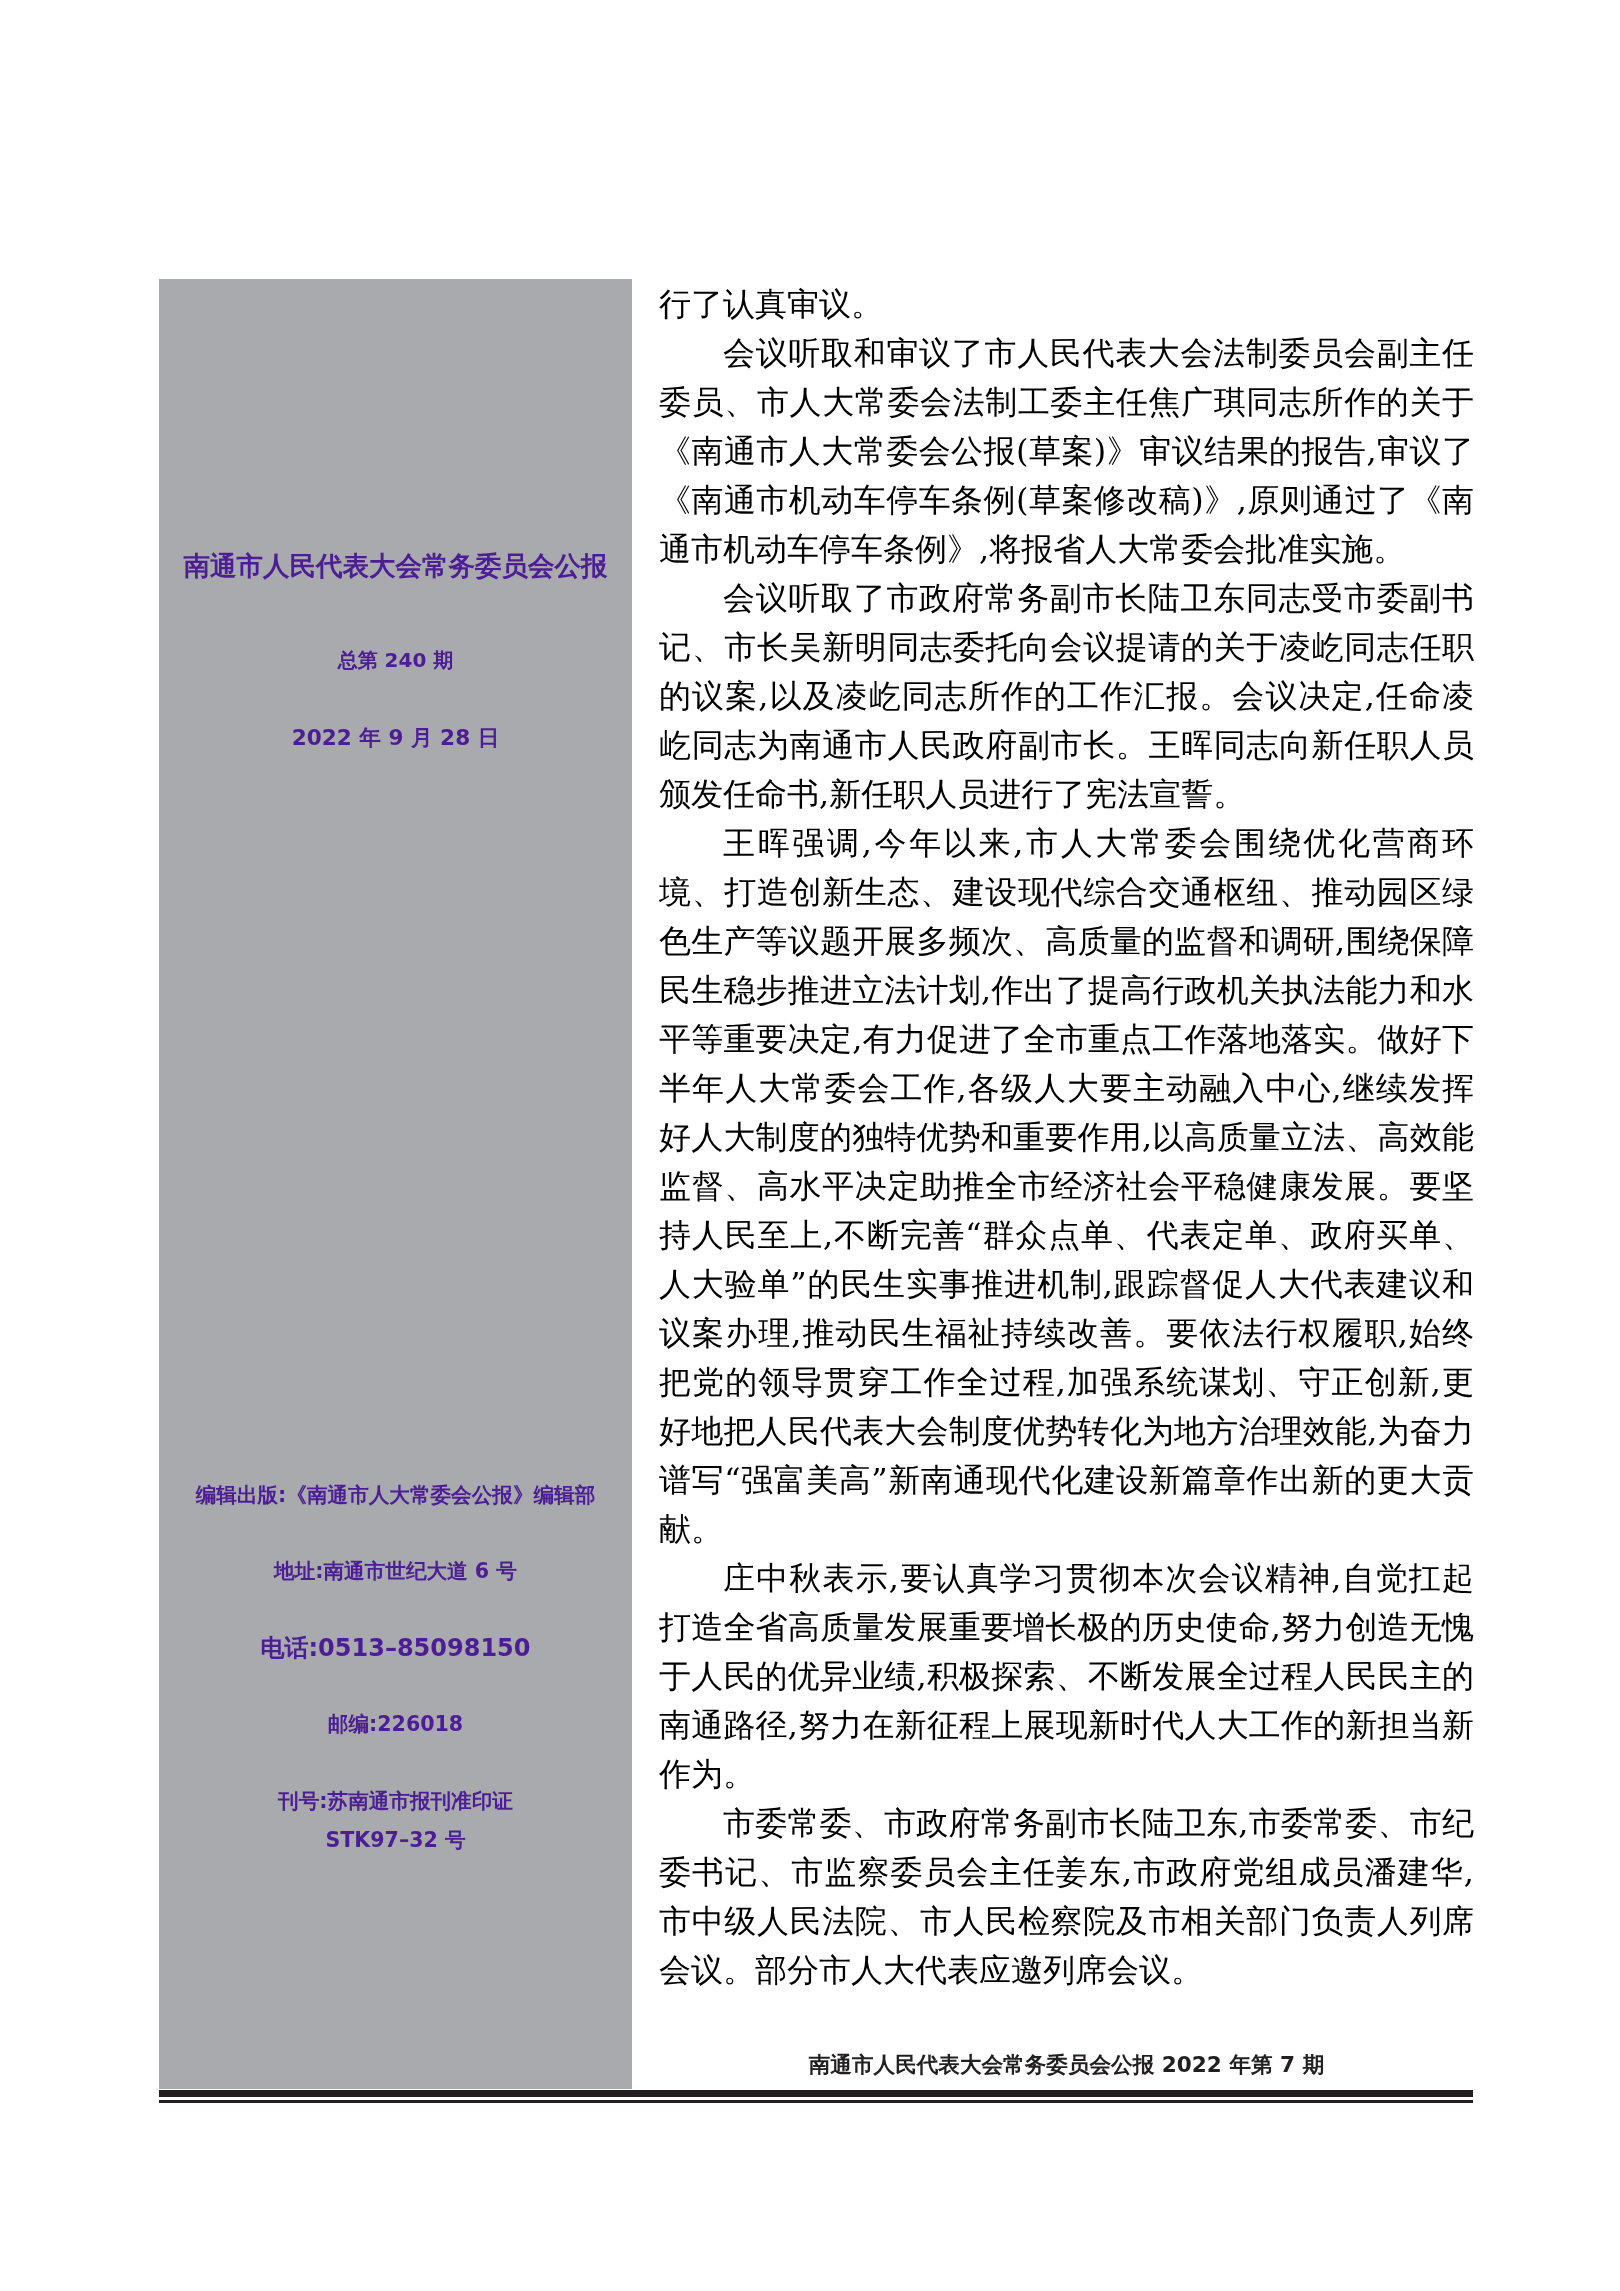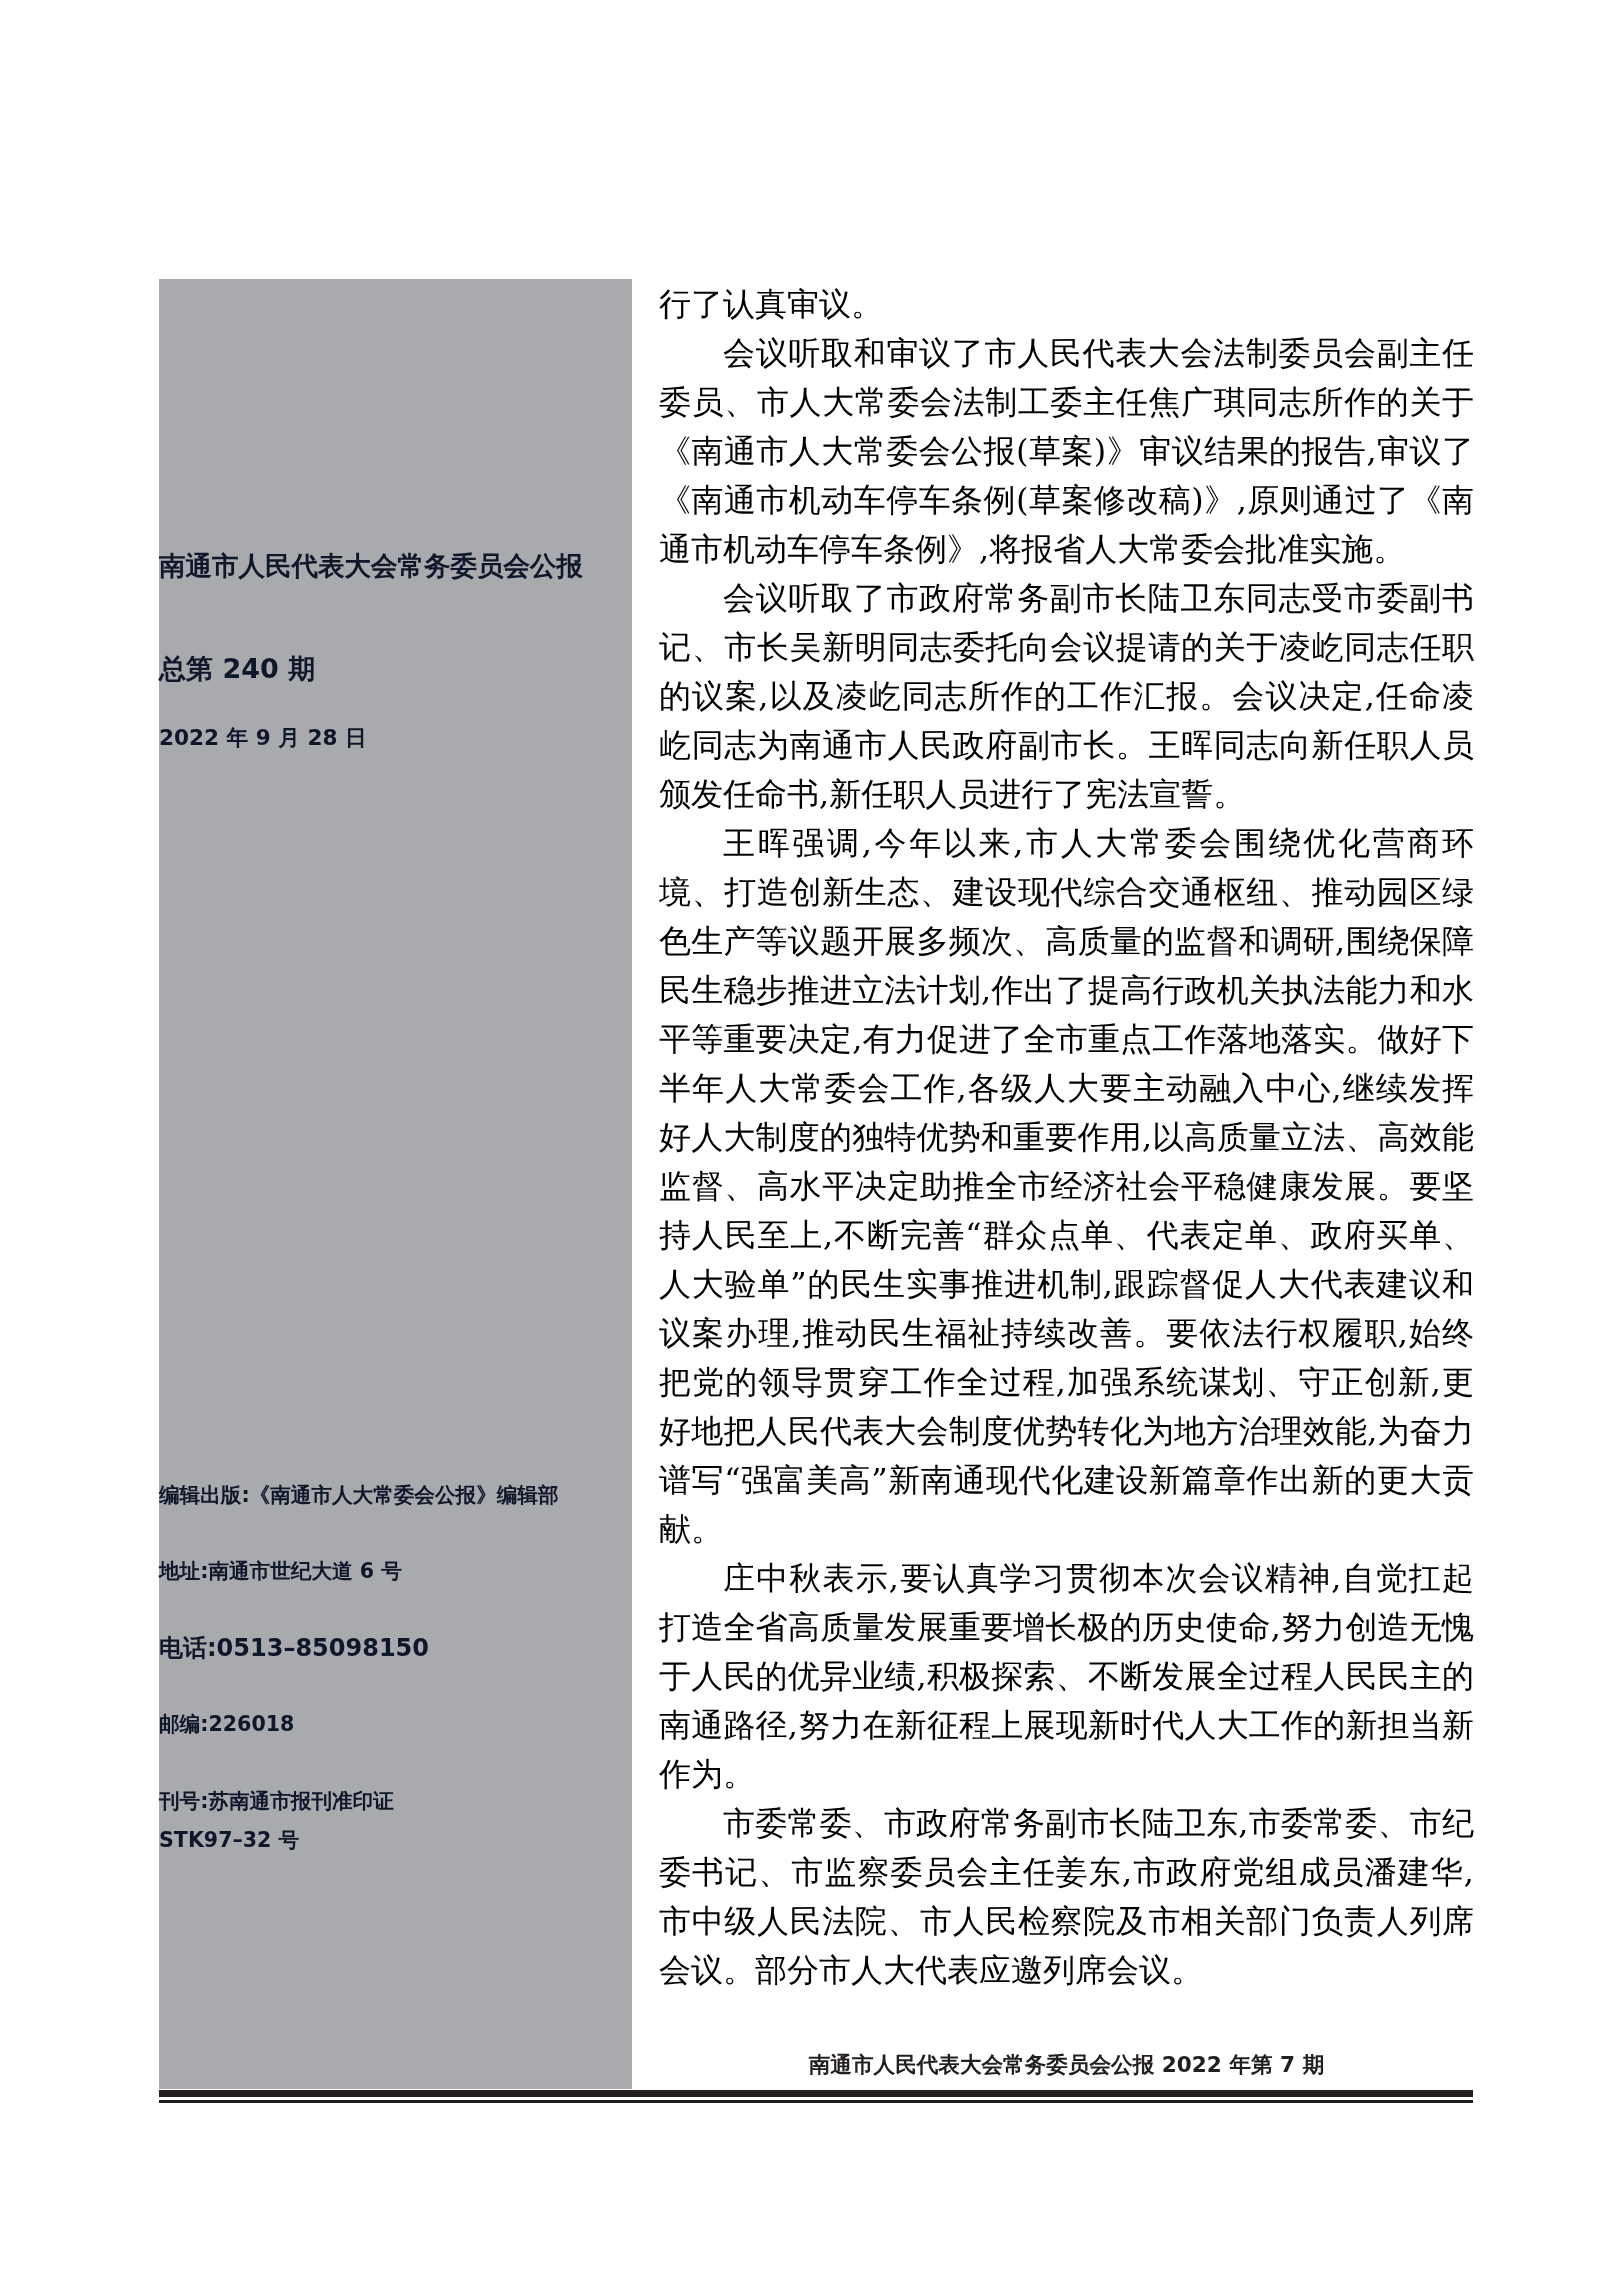--- a/index.html
+++ b/index.html
@@ -23,34 +23,35 @@
     left: 159px;
     top: 279px;
     width: 473px;
     height: 1810px;
     background: #a8aaad;
   }
   .sidebar .abs {
     position: absolute;
     left: 0;
     width: 100%;
-    color: #0f172a;
+    text-align: center;
+    color: #4c1d95;
     font-family: "DejaVu Sans", sans-serif;
     font-weight: bold;
     white-space: nowrap;
   }
   .masthead-title {
     top: 267px;
     font-size: 26.5px;
     line-height: 39px;
     letter-spacing: 0px;
   }
   .issue-no {
-    top: 372px;
-    font-size: 27px;
+    top: 364px;
+    font-size: 20px;
     line-height: 35px;
   }
   .issue-date {
     top: 441px;
     font-size: 21.6px;
     line-height: 35px;
   }
   .pub-line1 { top: 1200px; font-size: 20.6px; line-height: 33px; }
   .pub-line2 { top: 1276px; font-size: 20.6px; line-height: 33px; }
   .pub-line3 { top: 1353px; font-size: 24px; line-height: 33px; }

